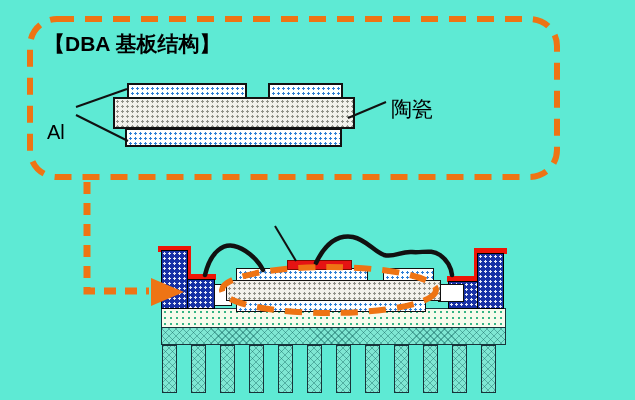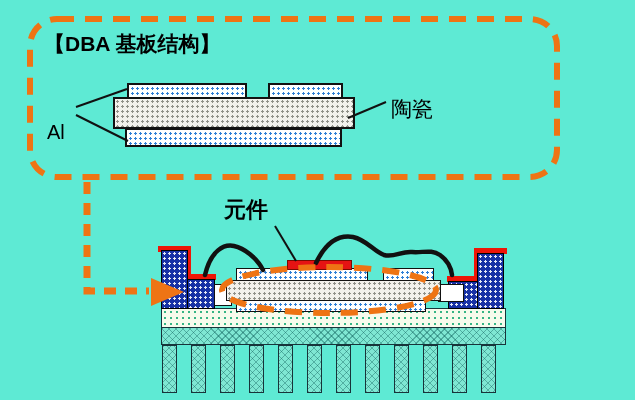--- a/index.html
+++ b/index.html
@@ -100,21 +100,20 @@
 
   <div class="abs whitetab" style="left:214px;top:284px;width:18px;height:22px;"></div>
   <div class="abs whitetab" style="left:438px;top:284px;width:26px;height:18px;"></div>
   <div class="abs dots-blue thin" style="left:236px;top:300px;width:190px;height:12px;"></div>
   <div class="abs dots-blue thin" style="left:236px;top:268px;width:132px;height:13px;"></div>
   <div class="abs dots-blue thin" style="left:383px;top:268px;width:51px;height:13px;"></div>
   <div class="abs redcomp" style="left:287px;top:260px;width:65px;height:10px;"></div>
   <div class="abs dots-gray thin" style="left:226px;top:280px;width:215px;height:21px;"></div>
 
 
-  <div class="abs lbl" style="left:224px;top:197px;font-size:22px;font-weight:bold;">元件</div>
 
   <svg class="layer" width="635" height="400" viewBox="0 0 635 400">
 
     <line x1="76" y1="107" x2="127" y2="89" stroke="#111" stroke-width="2"></line>
     <line x1="76" y1="115" x2="128" y2="141" stroke="#111" stroke-width="2"></line>
     <line x1="348" y1="118" x2="386" y2="102" stroke="#111" stroke-width="2"></line>
     <line x1="275" y1="226" x2="296" y2="261" stroke="#111" stroke-width="2"></line>
 
     <path d="M 205 275 C 211 250 224 244 234 246 C 244 248 257 258 263 270" fill="none" stroke="#111" stroke-width="4.5" stroke-linecap="round"></path>
     <path d="M 316 263 C 327 240 341 235 353 237 C 367 240 373 251 384 255

